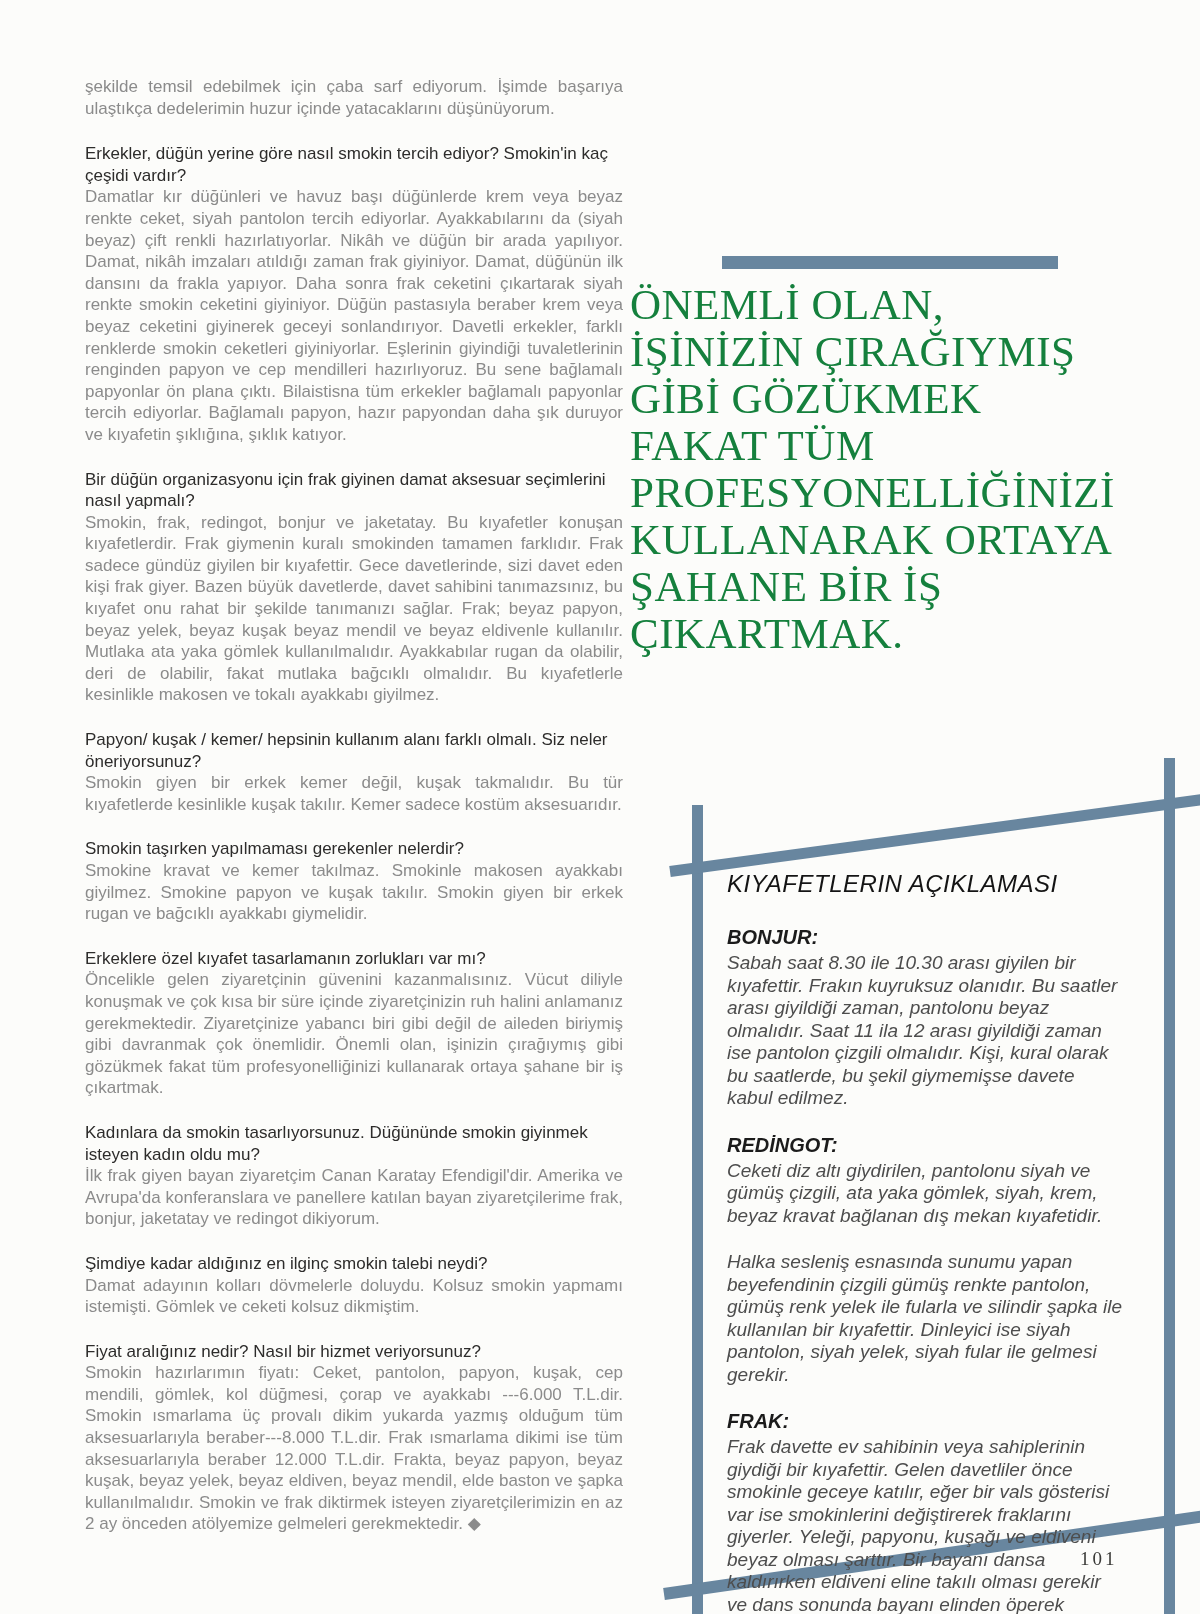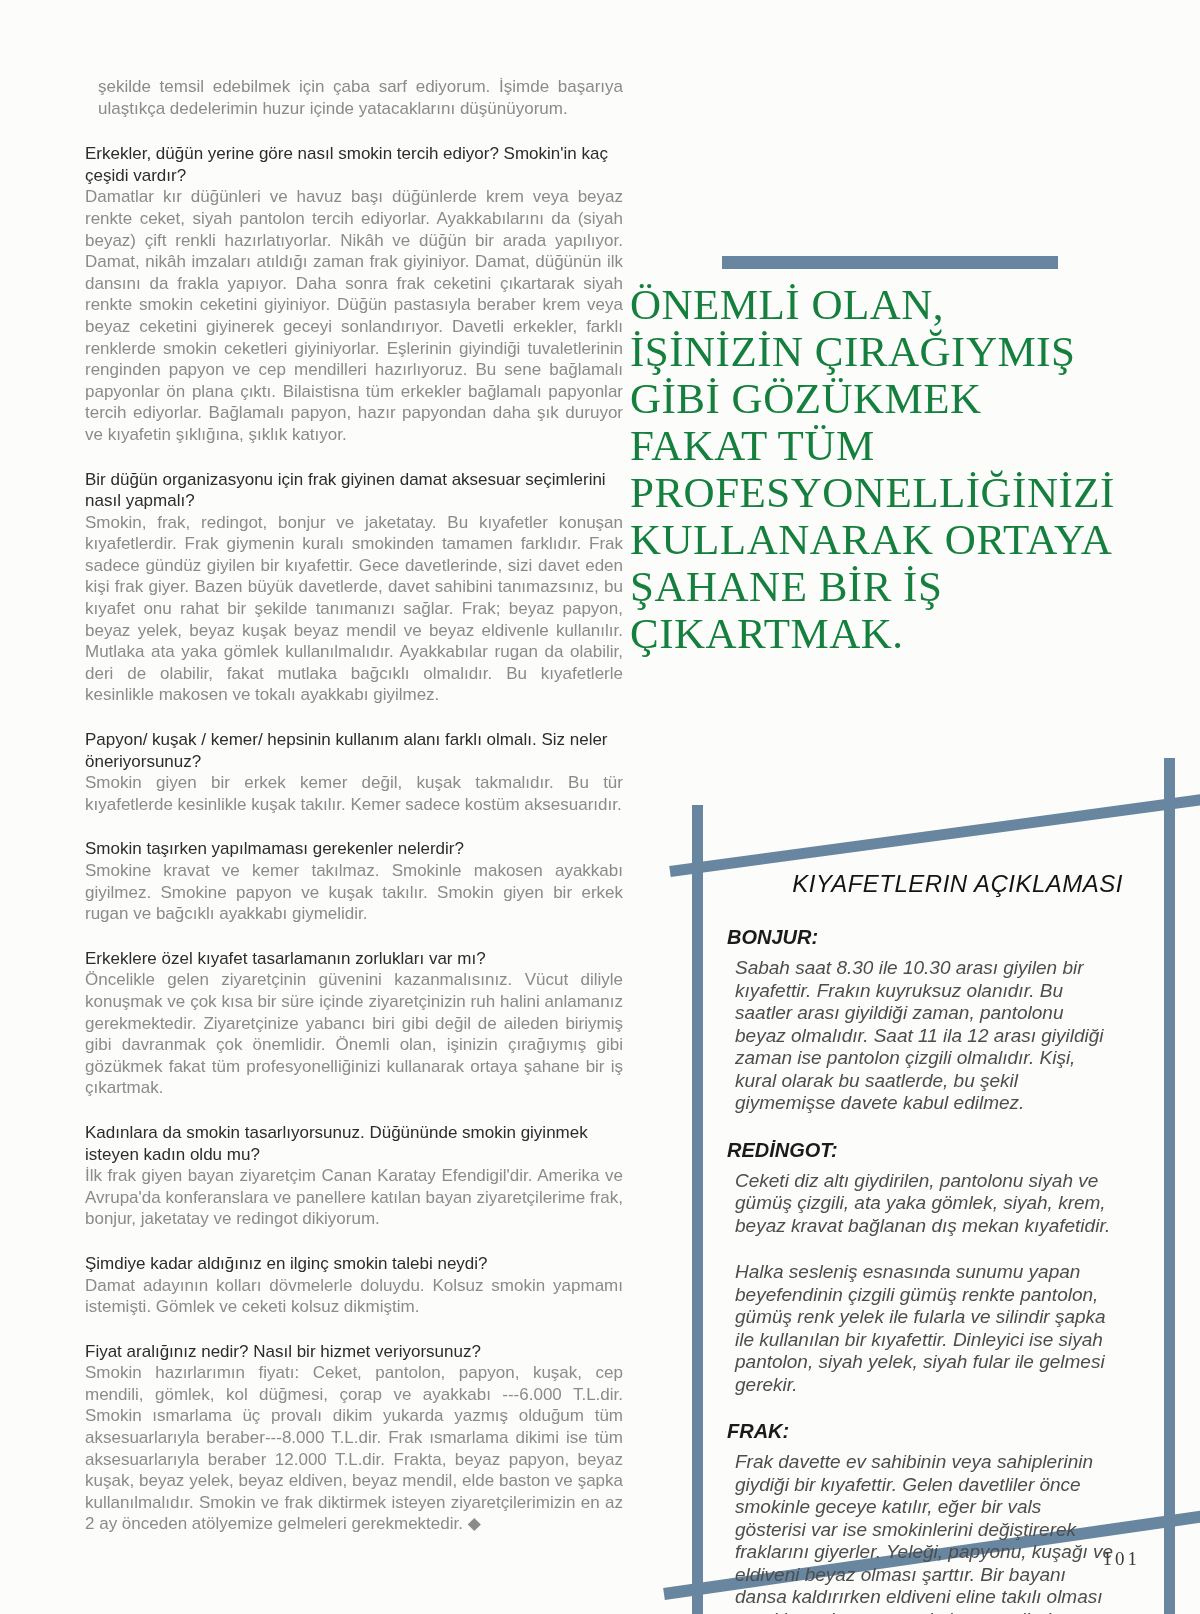--- a/index.html
+++ b/index.html
@@ -4,48 +4,48 @@
 <style>
   html,body{margin:0;padding:0;background:#e8e8e8;}
   .page{
     position:relative;width:1200px;height:1614px;margin:0 auto;
     background:#fcfcfa;overflow:hidden;
     font-family:"Liberation Sans",sans-serif;
   }
   
   .left-col{position:absolute;left:85px;top:76px;width:538px;}
   .a-text{font-size:17px;line-height:21.6px;color:#8b8b8b;text-align:justify;margin:0;}
-  .intro{margin:0 0 24px 13px;}
+  .intro{margin:0 0 24px 0;}
   .qa{margin:0 0 23px 0;}
   .q{font-size:17px;line-height:21.6px;color:#2d2c2b;font-weight:normal;margin:0;}
   
   .quote-bar{position:absolute;left:722px;top:256px;width:336px;height:13px;background:#68869f;}
   .pullquote{
     position:absolute;left:630px;top:281px;width:520px;
     font-family:"Liberation Serif",serif;font-size:43px;line-height:47px;
     color:#15803d;text-align:left;white-space:pre-line;letter-spacing:0.5px;
   }
   
   .frame{position:absolute;background:#68869f;}
   .frame-left-bar{left:692px;top:805px;width:11px;height:809px;}
   .frame-right-bar{left:1164px;top:758px;width:11px;height:856px;}
   .frame-top-diag{left:670px;top:866px;width:540px;height:11px;
     transform:rotate(-7.7deg);transform-origin:0 50%;}
   .frame-bottom-diag{left:664px;top:1588px;width:545px;height:12px;
     transform:rotate(-8.2deg);transform-origin:0 50%;}
   
   .sidebar{position:absolute;left:727px;top:870px;width:396px;font-style:italic;}
-  .sidebar-title{font-size:24px;color:#141414;text-align:right;margin:0 0 28px 0;
+  .sidebar-title{font-size:24px;color:#141414;text-align:left;margin:0 0 28px 0;
     font-weight:normal;letter-spacing:0.5px;}
   .entry{margin:0 0 24px 0;font-style:italic;}
   .entry h4{font-size:20px;color:#1b1b1b;margin:0 0 3px 0;font-weight:bold;}
-  .entry p{font-size:19px;line-height:22.5px;color:#4d4d4d;margin:8px;}
+  .entry p{font-size:19px;line-height:22.5px;color:#4d4d4d;margin:0;}
   
   .page-number{
-    position:absolute;left:1080px;top:1548px;width:60px;text-align:right;
+    position:absolute;left:1080px;top:1548px;width:60px;text-align:left;
     font-family:"Liberation Serif",serif;font-size:19px;letter-spacing:3px;color:#3a3a38;
   }
 </style>
 </head>
 <body>
 
 <div class="page">
 
   <div class="left-col">
     <p class="a-text intro">şekilde temsil edebilmek için çaba sarf ediyorum. İşimde başarıya ulaştıkça dedelerimin huzur içinde yatacaklarını düşünüyorum.</p>

